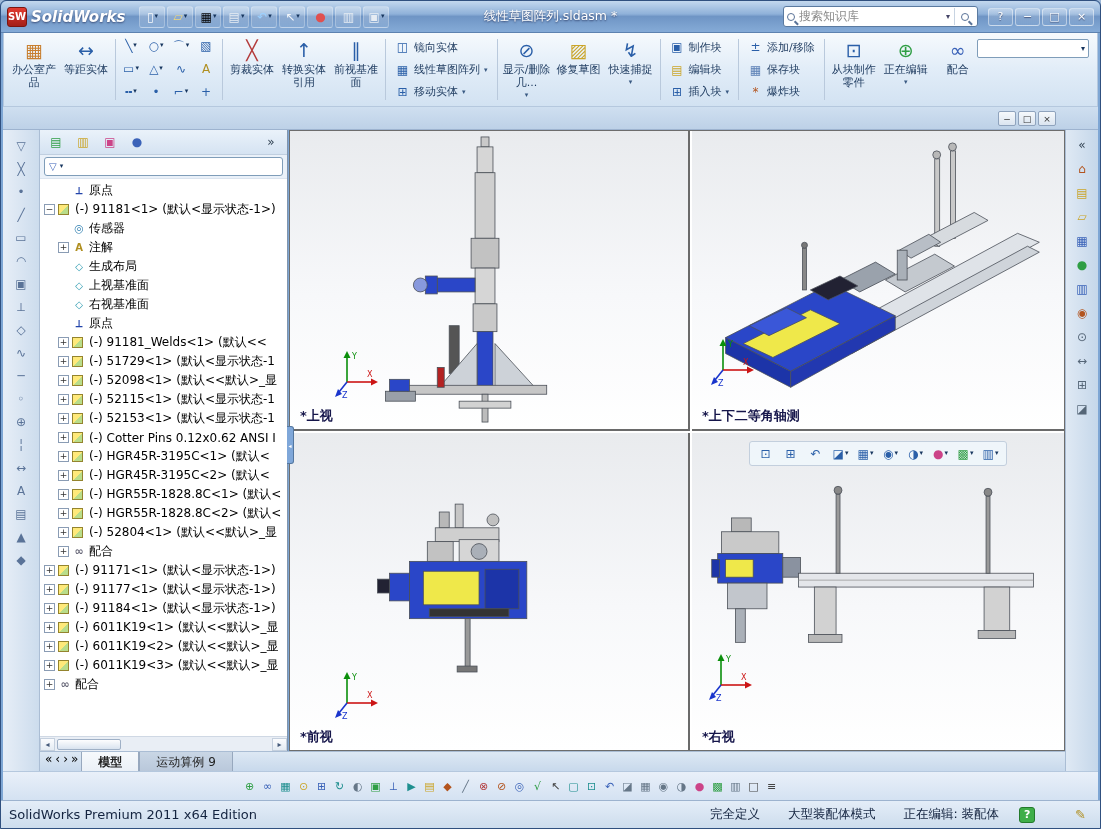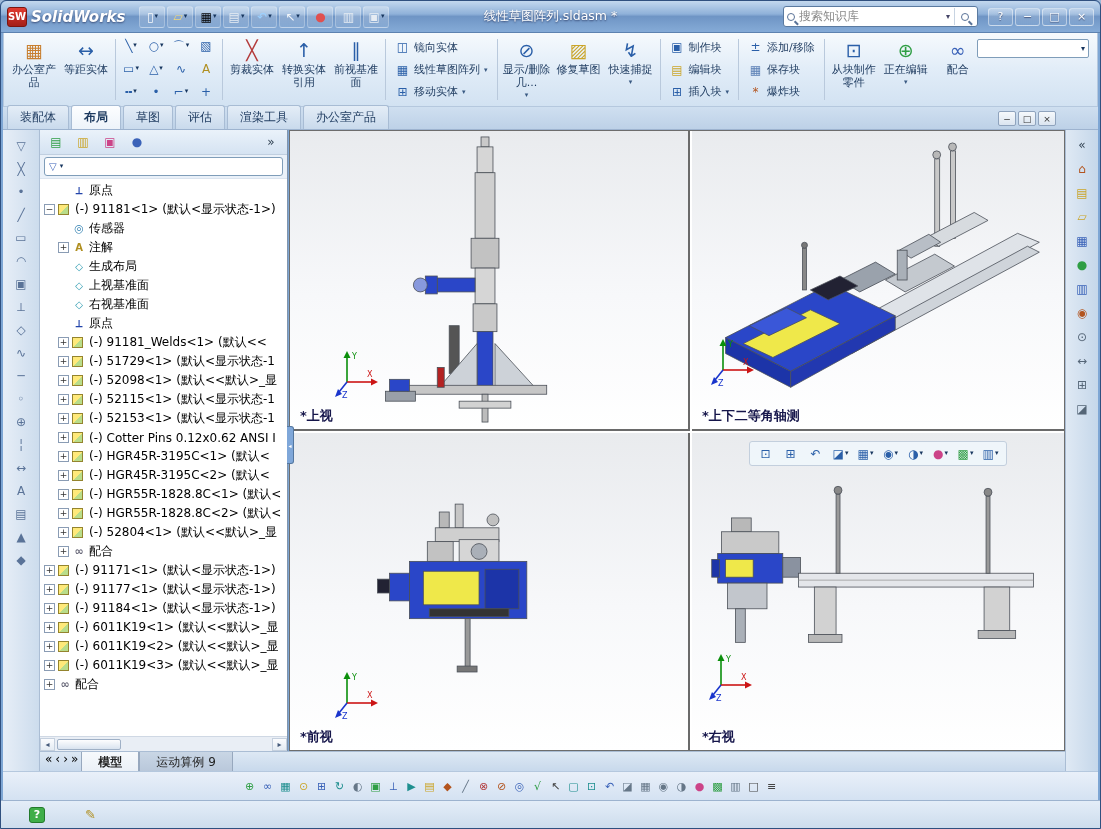--- a/index.html
+++ b/index.html
@@ -331,28 +331,20 @@
     <div class="rbtn big">
       <span class="rico" style="color:#3a62b8">∞</span>
       <span class="rlab">配合</span>
     </div>
     <div class="combo">
         <span class="dd">▾</span>
       </div>
   </div>
 
   <div class="tabrow">
-    <div style="display:flex;align-items:flex-end;">
-        <div class="tab">装配体</div>
-        <div class="tab active">布局</div>
-        <div class="tab">草图</div>
-        <div class="tab">评估</div>
-        <div class="tab">渲染工具</div>
-        <div class="tab">办公室产品</div>
-      </div>
     <div class="child-controls">
         <div class="cbtn">−</div>
         <div class="cbtn">□</div>
         <div class="cbtn">×</div>
       </div>
   </div>
 
   <div class="main">
 
     <div class="left-strip">
@@ -923,17 +915,23 @@
       </div>
       <div class="tool">
         <span class="glyph" style="color: rgb(68, 68, 68);">□</span>
       </div>
       <div class="tool">
         <span class="glyph" style="color: rgb(68, 68, 68);">≡</span>
       </div>
     </div>
 
   <div class="statusbar">
+    <span>SolidWorks Premium 2011 x64 Edition</span>
+    <div class="status-right">
+        <span>完全定义</span>
+        <span>大型装配体模式</span>
+        <span>正在编辑: 装配体</span>
+      </div>
     <span class="helpbox">?</span>
     <span class="penicon">✎</span>
   </div>
 
 </div>
 
 </body></html>

